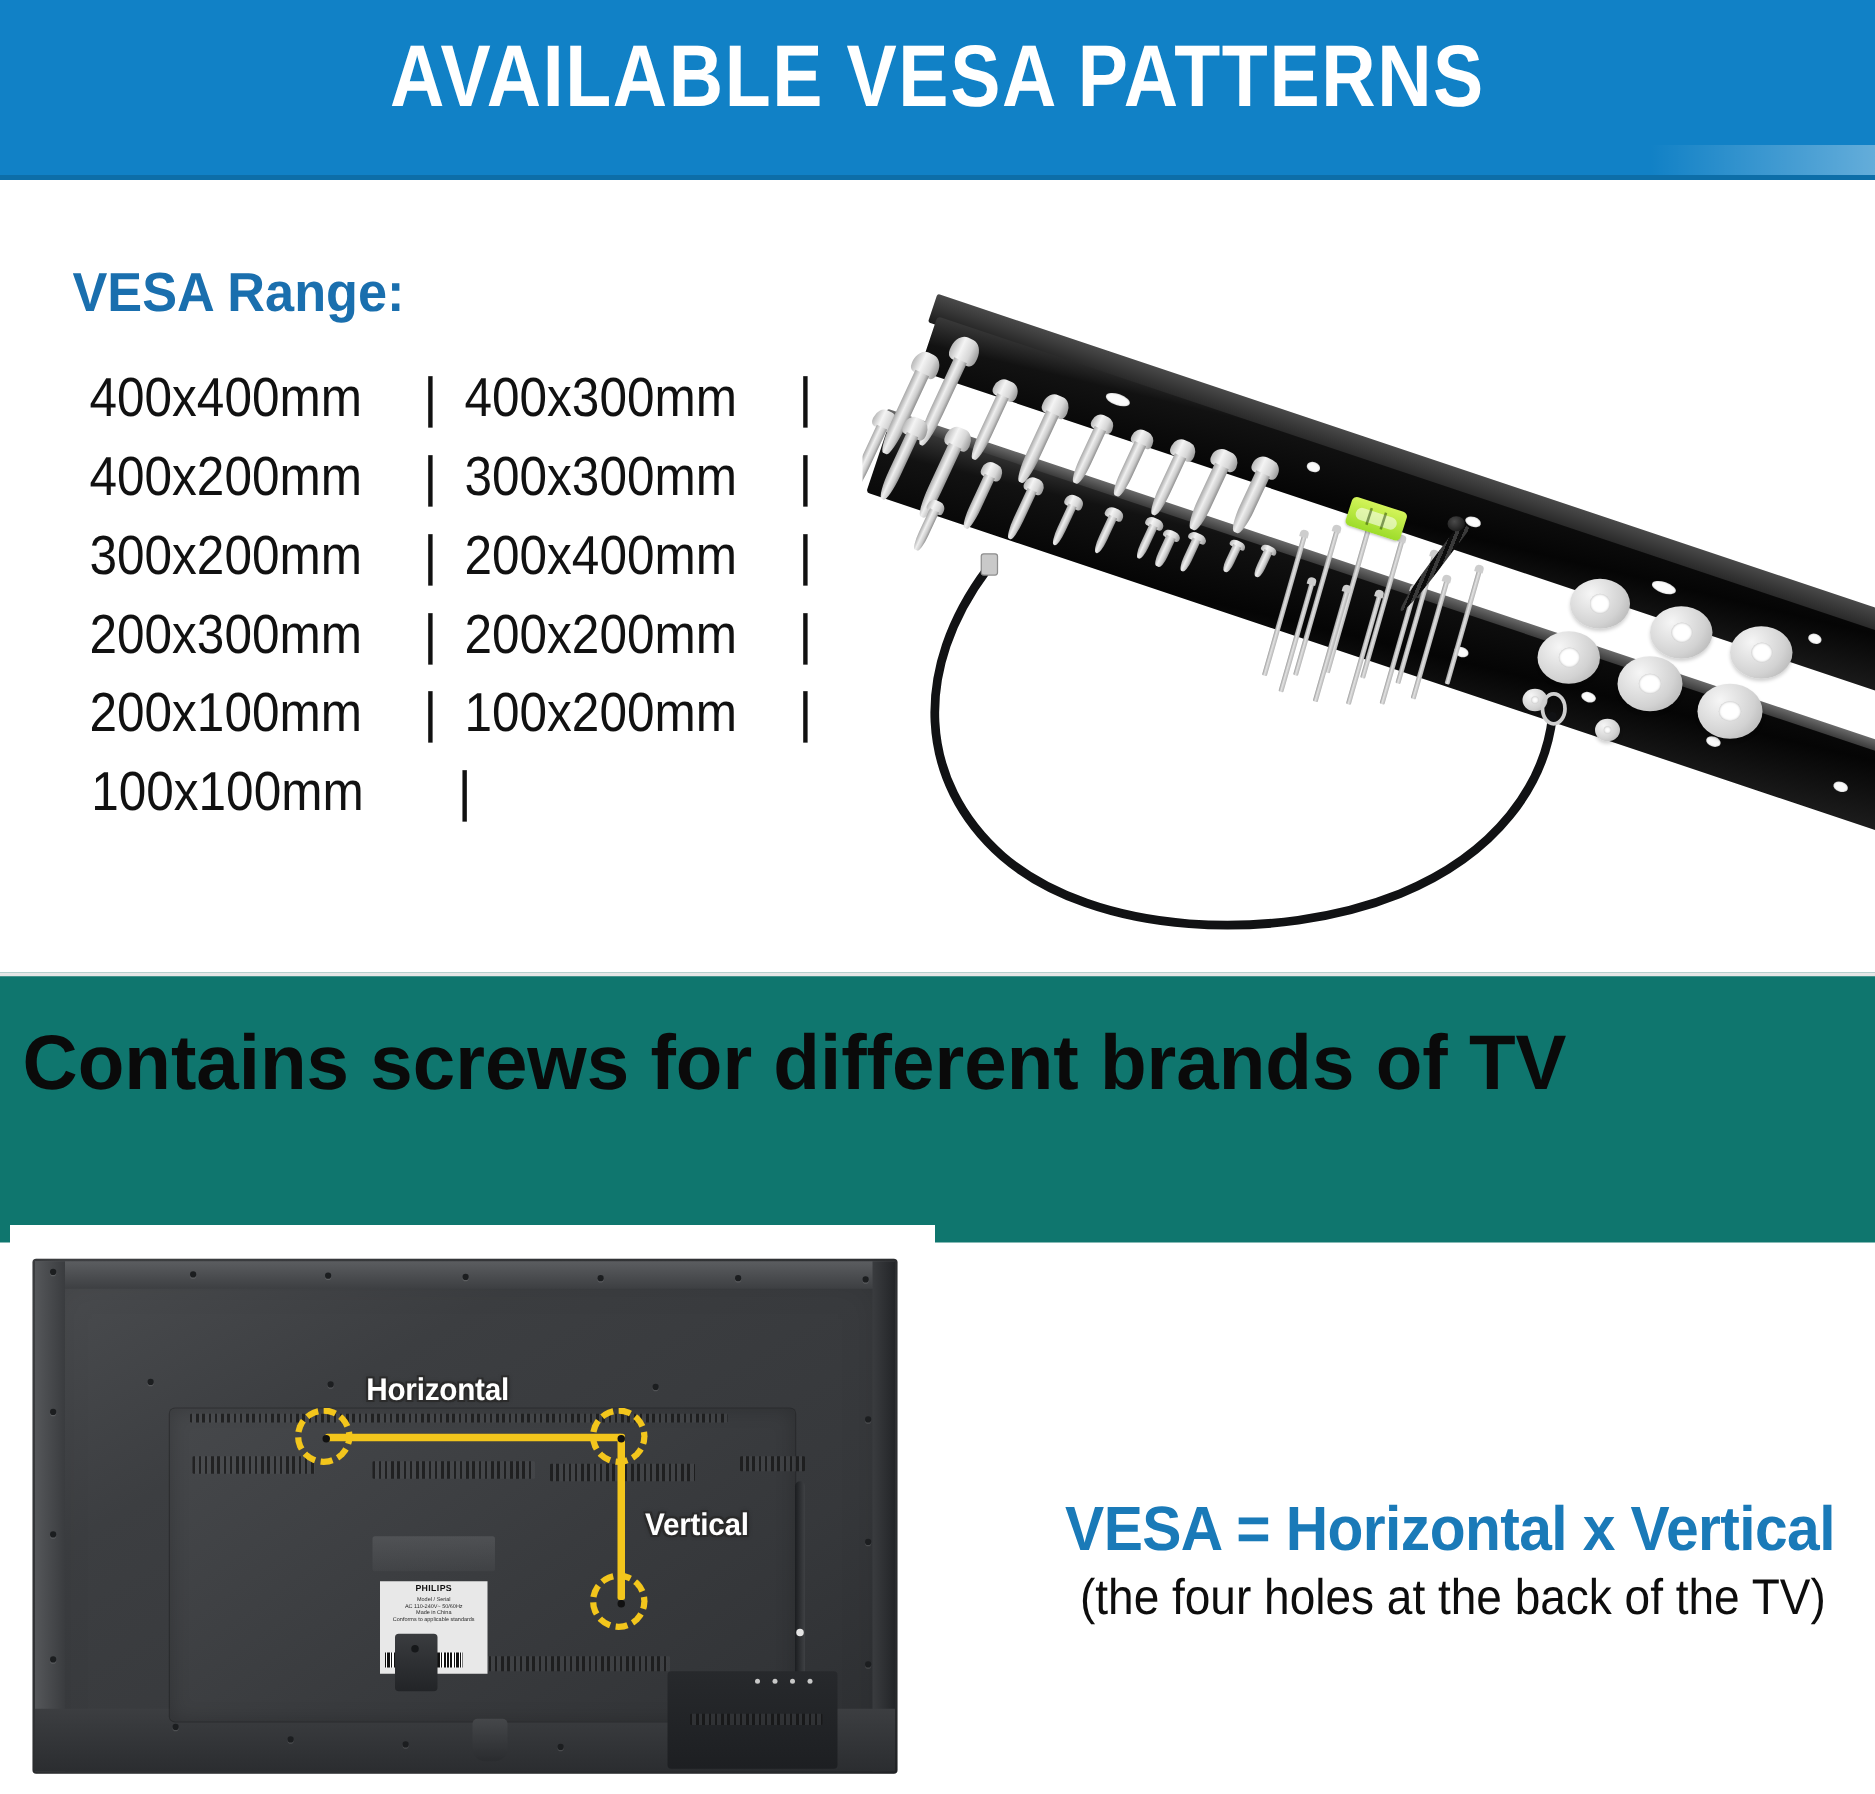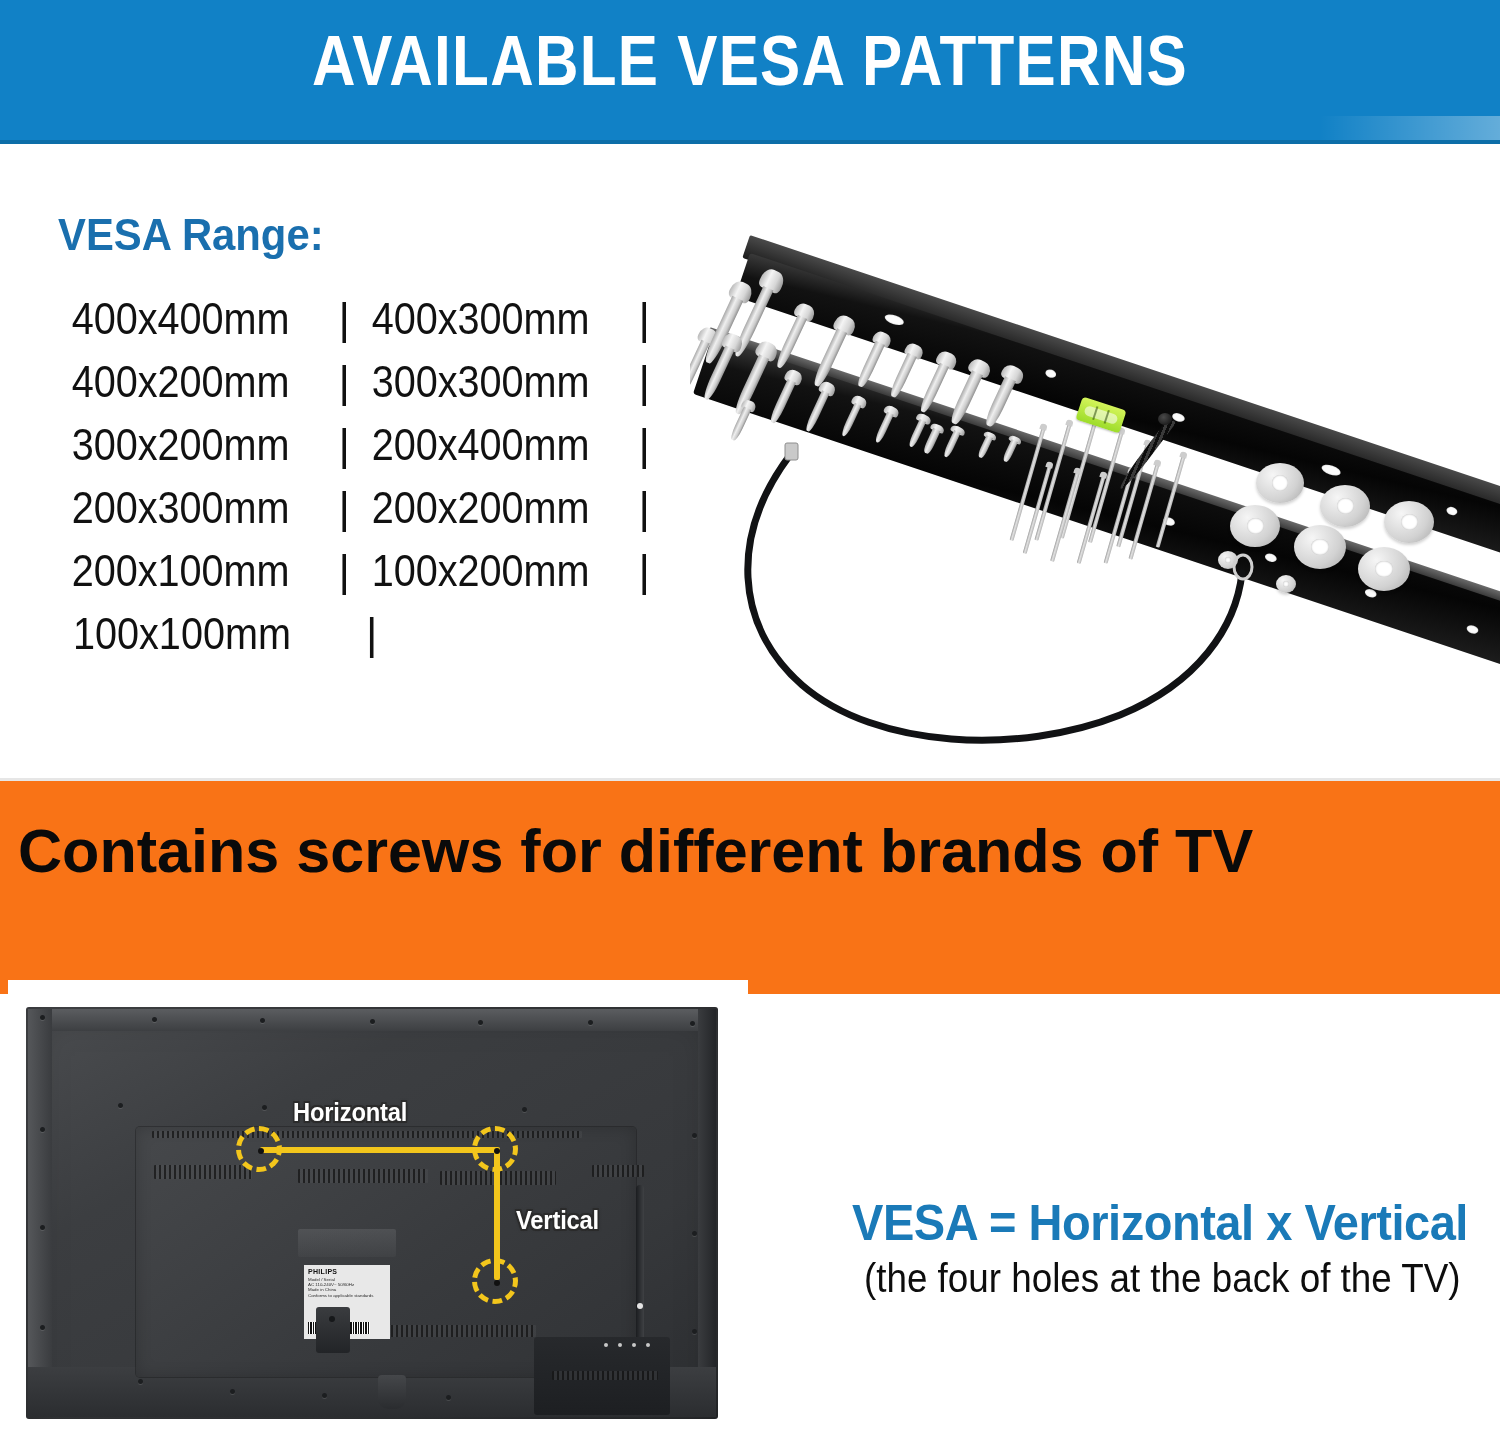--- a/index.html
+++ b/index.html
@@ -226,21 +226,21 @@
     width: 810px; height: 570px;
     pointer-events: none;
   }
 
   
   .gray-band {
     position: absolute;
     left: 0; top: 778px;
     width: 1500px;
     height: 216px;
-    background: #f97316;
+    background: #0f766e;
     border-top: 3px solid #e6e6e6;
   }
   .gray-band-text {
     position: absolute;
     left: 18px; top: 36px;
     font-size: 62px;
     font-weight: bold;
     color: #0a0a0a;
     letter-spacing: 0px;
     transform: scaleX(0.985);
@@ -249,20 +249,21 @@
     line-height: 1.1;
   }
 
   
   .tv-photo {
     position: absolute;
     left: 8px; top: 980px;
     width: 740px; height: 455px;
     background: #ffffff;
     overflow: hidden;
+    text-align: center;
   }
   .tv-body {
     position: absolute;
     left: 18px; top: 27px;
     width: 692px; height: 412px;
     background: linear-gradient(150deg, #4b4d50 0%, #3c3e41 30%, #36383b 70%, #2c2e31 100%);
     border-radius: 3px;
     box-shadow: inset 0 0 40px rgba(0,0,0,.35);
   }
   .tv-bezel-top {

